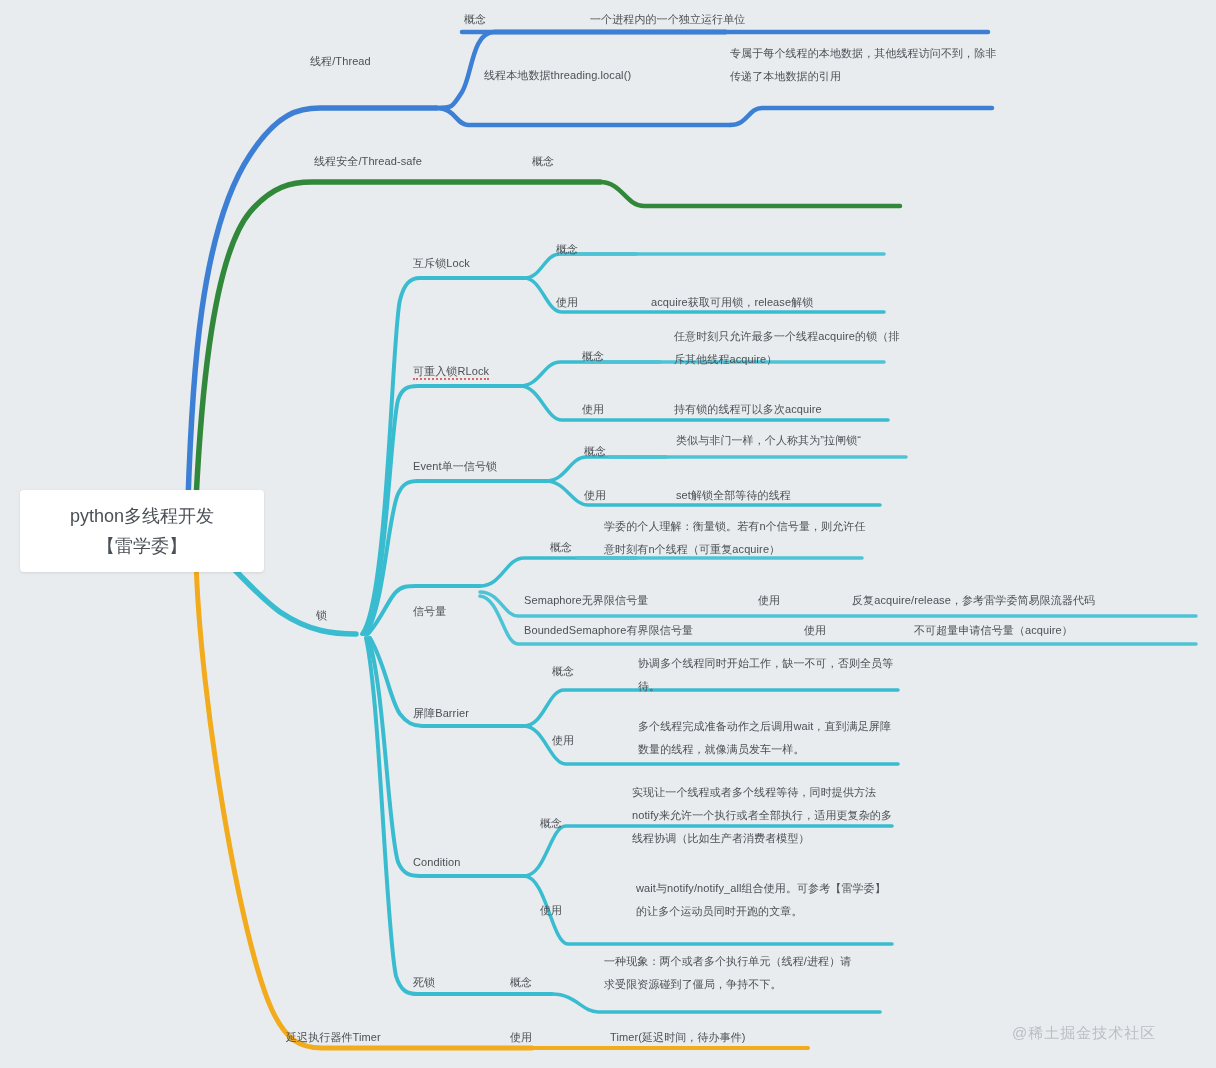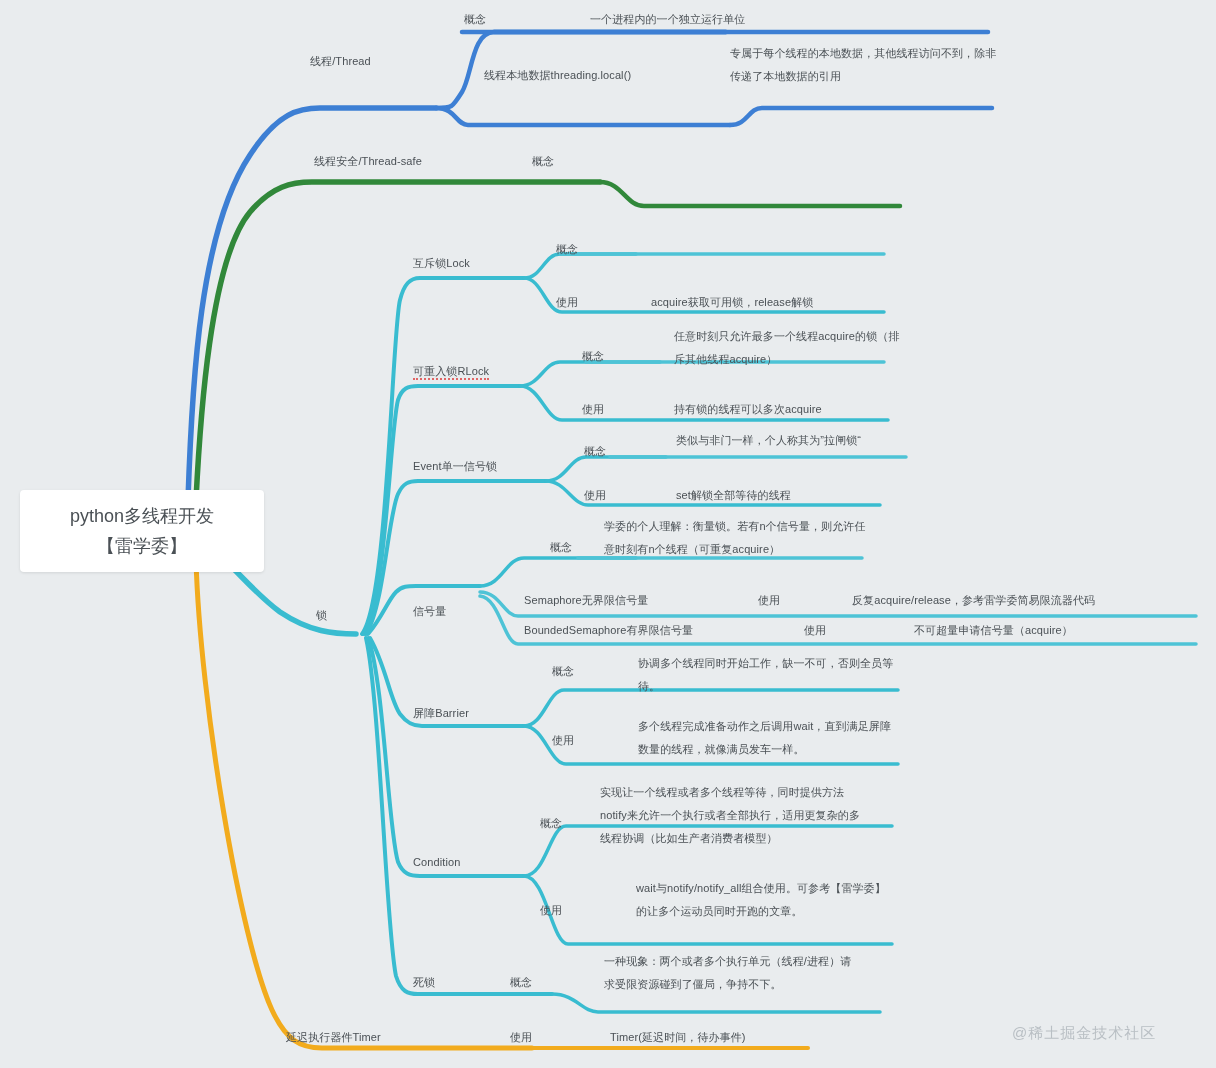--- a/index.html
+++ b/index.html
@@ -160,21 +160,21 @@
   <div class="node one" style="left:914px;top:619px;">不可超量申请信号量（acquire）</div>
 
   <div class="node one" style="left:413px;top:702px;">屏障Barrier</div>
   <div class="node one" style="left:552px;top:660px;">概念</div>
   <div class="node" style="left:638px;top:652px;width:266px;">协调多个线程同时开始工作，缺一不可，否则全员等待。</div>
   <div class="node one" style="left:552px;top:729px;">使用</div>
   <div class="node" style="left:638px;top:715px;width:262px;">多个线程完成准备动作之后调用wait，直到满足屏障数量的线程，就像满员发车一样。</div>
 
   <div class="node one" style="left:413px;top:851px;">Condition</div>
   <div class="node one" style="left:540px;top:812px;">概念</div>
-  <div class="node" style="left:600px;top:781px;width:264px;">实现让一个线程或者多个线程等待，同时提供方法notify来允许一个执行或者全部执行，适用更复杂的多线程协调（比如生产者消费者模型）</div>
+  <div class="node" style="left:632px;top:781px;width:264px;">实现让一个线程或者多个线程等待，同时提供方法notify来允许一个执行或者全部执行，适用更复杂的多线程协调（比如生产者消费者模型）</div>
   <div class="node one" style="left:540px;top:899px;">使用</div>
   <div class="node" style="left:636px;top:877px;width:260px;">wait与notify/notify_all组合使用。可参考【雷学委】的让多个运动员同时开跑的文章。</div>
 
   <div class="node one" style="left:413px;top:971px;">死锁</div>
   <div class="node one" style="left:510px;top:971px;">概念</div>
   <div class="node" style="left:604px;top:950px;width:250px;">一种现象：两个或者多个执行单元（线程/进程）请求受限资源碰到了僵局，争持不下。</div>
 
   <div class="node one" style="left:286px;top:1026px;">延迟执行器件Timer</div>
   <div class="node one" style="left:510px;top:1026px;">使用</div>
   <div class="node one" style="left:610px;top:1026px;text-align:right;">Timer(延迟时间，待办事件)</div>

